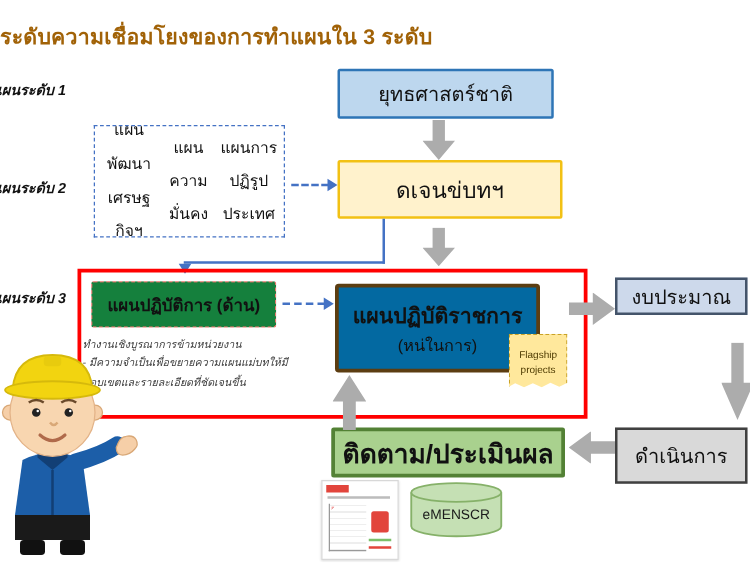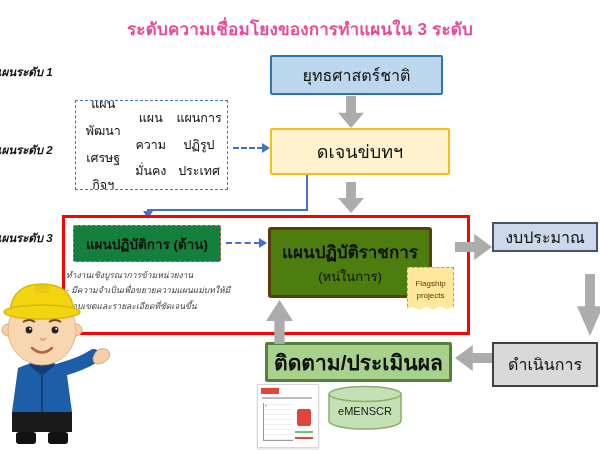--- a/index.html
+++ b/index.html
@@ -2,37 +2,37 @@
 <html><head>
 <meta charset="utf-8">
 <style>
   * { margin:0; padding:0; box-sizing:border-box; }
   html,body { background:#fff; }
   body { font-family:"Liberation Sans", sans-serif; }
   #stage { position:relative; width:600px; height:450px; background:#fff; overflow:hidden; }
 
   .abs { position:absolute; }
 
-  #title { left:0; right:0; top:15px; text-align:center; font-size:17px; font-weight:bold; color:#ec4899; letter-spacing:.2px; }
+  #title { left:0; right:0; top:15px; font-size:17px; font-weight:bold; color:#a16207; letter-spacing:.2px; }
 
   .level-label { left:-6px; font-size:11.5px; font-weight:bold; font-style:italic; color:#111; white-space:nowrap; }
   #level1 { top:63px; } #level2 { top:141px; } #level3 { top:229px; }
 
   .box { display:flex; align-items:center; justify-content:center; text-align:center; color:#111; }
 
   #national-strategy { left:270px; top:55px; width:173px; height:40px; background:#BDD7EE; border:2.5px solid #2E75B6; border-radius:2px; font-size:16px; }
   #level2-box { left:75px; top:100px; width:153px; height:90px; background:#fff; border:1.5px dashed #4472C4; flex-direction:row; font-size:12.5px; line-height:2.15; }
   #master-plan { left:270px; top:128px; width:180px; height:47px; background:#FFF2CC; border:2.5px solid #F2C114; border-radius:2px; font-size:18px; }
 
   #red-container { left:62px; top:215px; width:408px; height:120px; border:3px solid #FF0000; }
 
   #action-plan { left:73px; top:225px; width:148px; height:37px; background:#15803d; border:1.5px dashed #E8766C; border-radius:2px; font-size:13.5px; font-weight:bold; }
   #action-notes { left:66px; top:268px; width:190px; font-size:8.5px; font-style:italic; color:#3a3a3a; line-height:1.8; }
 
-  #gov-plan { left:268px; top:227px; width:164px; height:71px; background:#4d7c0f; border:3px solid #5C3D11; border-radius:3px; flex-direction:column;justify-content:center; }
+  #gov-plan { left:268px; top:227px; width:164px; height:71px; background:#0369a1; border:3px solid #5C3D11; border-radius:3px; flex-direction:column;justify-content:center; }
   #gov-plan .main { font-size:17px; font-weight:bold; }
   #gov-plan .sub { font-size:13px; margin-top:1px; }
 
   #flagship { left:407px; top:267px; width:47px; height:45px; background:#FFE89C; border:1px dashed #C9A227; z-index:6;
     clip-path:polygon(0 0,100% 0,100% 87%,86% 94%,71% 87%,56% 95%,41% 88%,26% 95%,11% 88%,0 94%);
     flex-direction:column; font-size:8px; color:#4d3a00; line-height:1.4; }
 
   #budget { left:492px; top:222px; width:106px; height:30px; background:#CDD9EB; border:2.5px solid #44546A; font-size:16px; }
   #implementation { left:492px; top:342px; width:106px; height:45px; background:#D9D9D9; border:2px solid #404040; font-size:16px; }
   #monitoring { left:265px; top:342px; width:187px; height:40px; background:#A9D18E; border:3px solid #538135; border-radius:2px; font-size:21px; font-weight:bold; }

